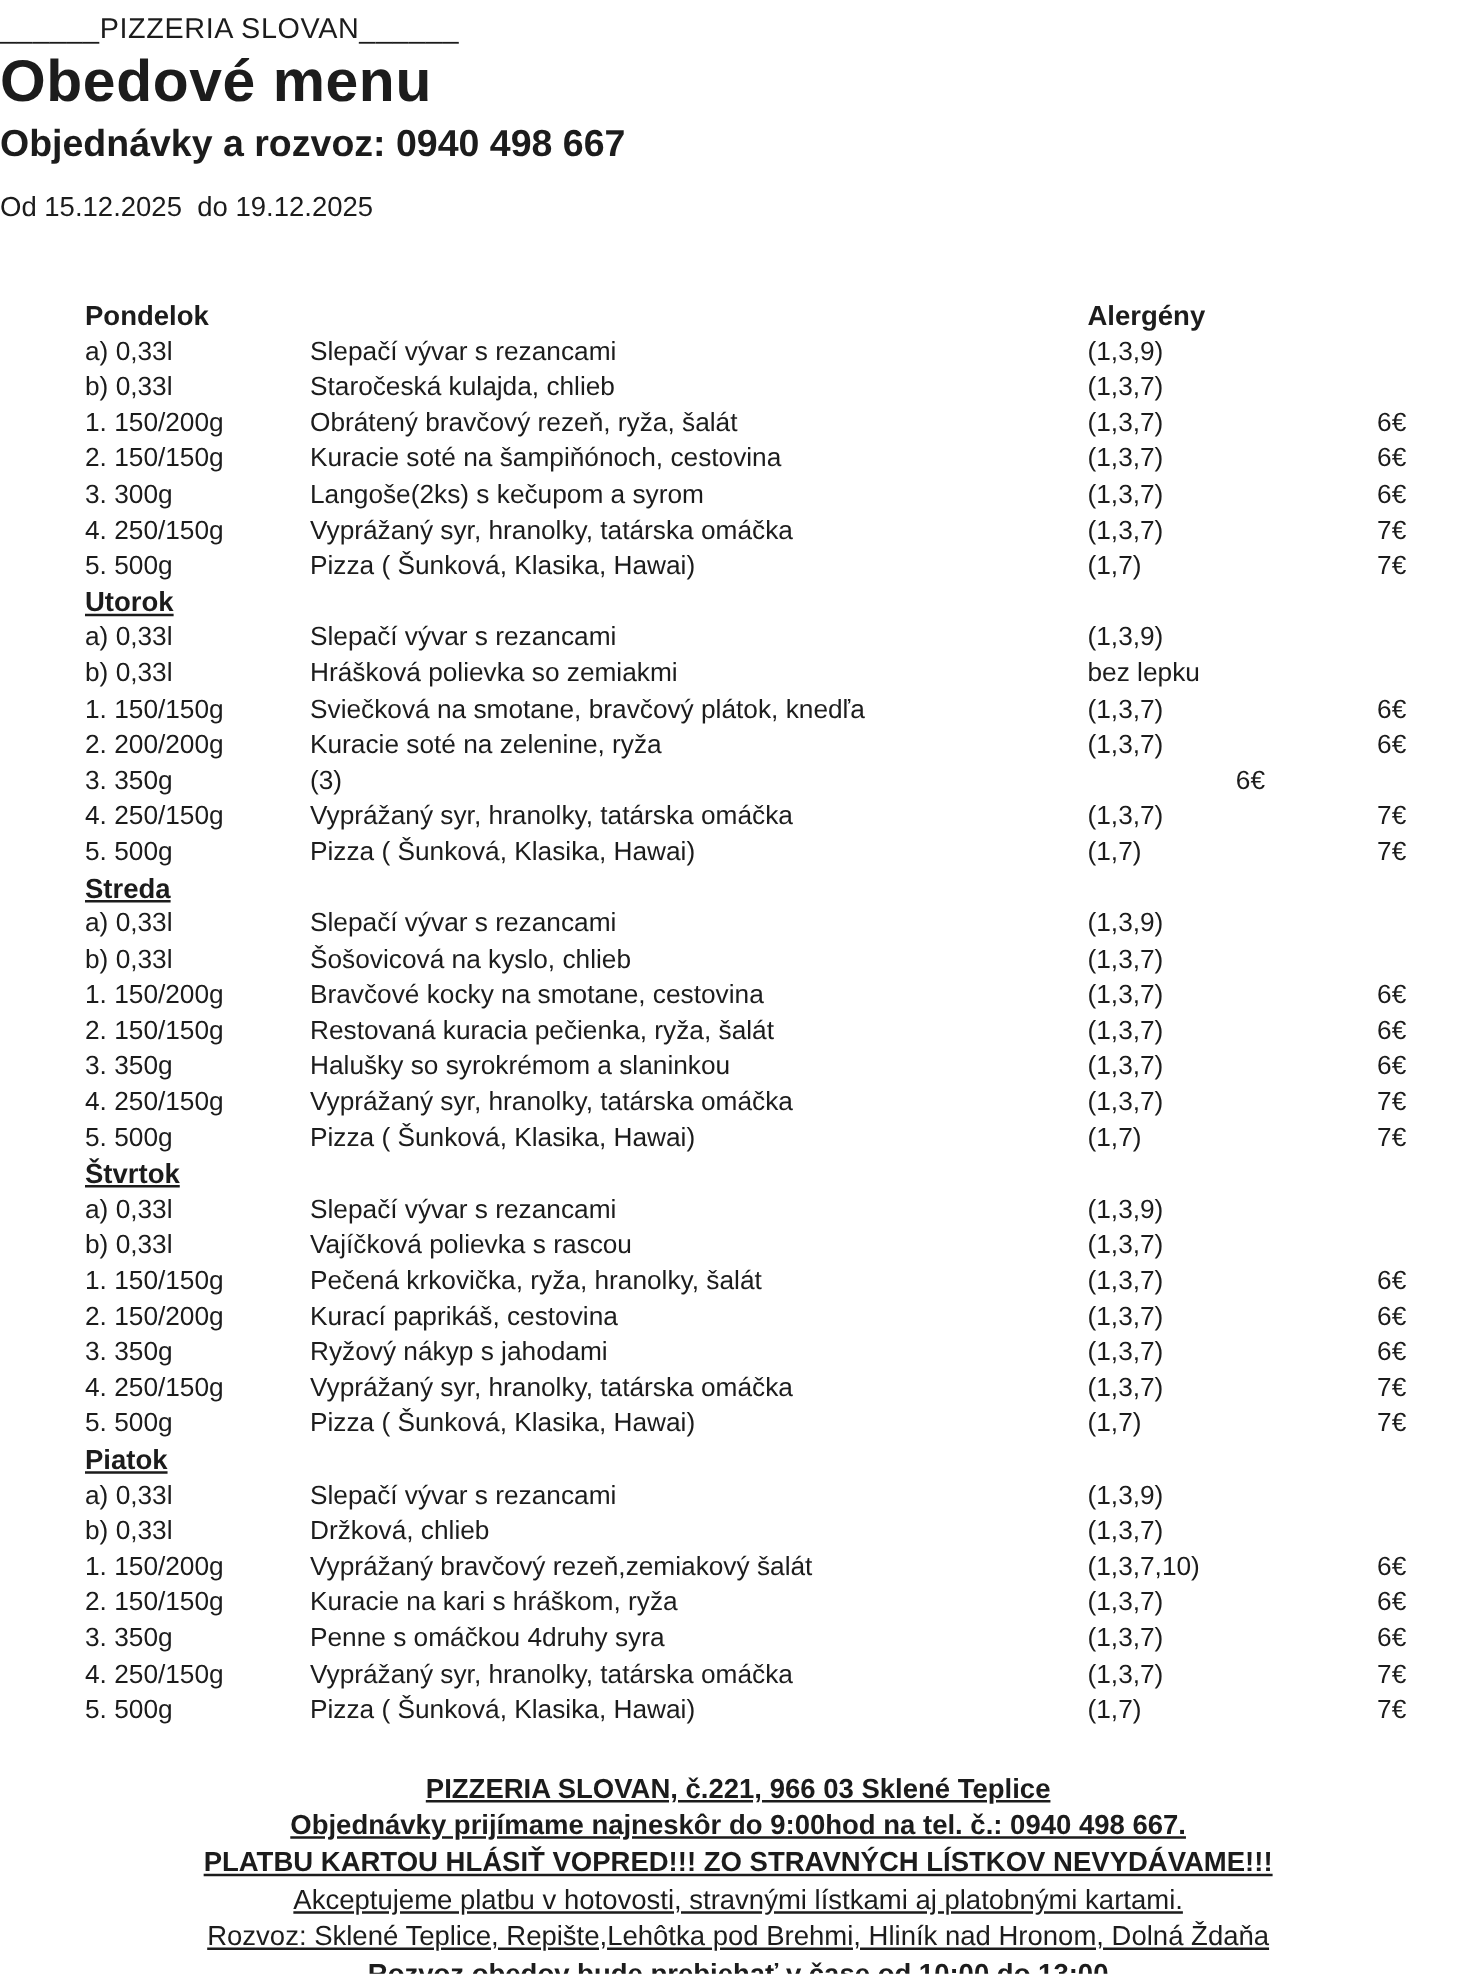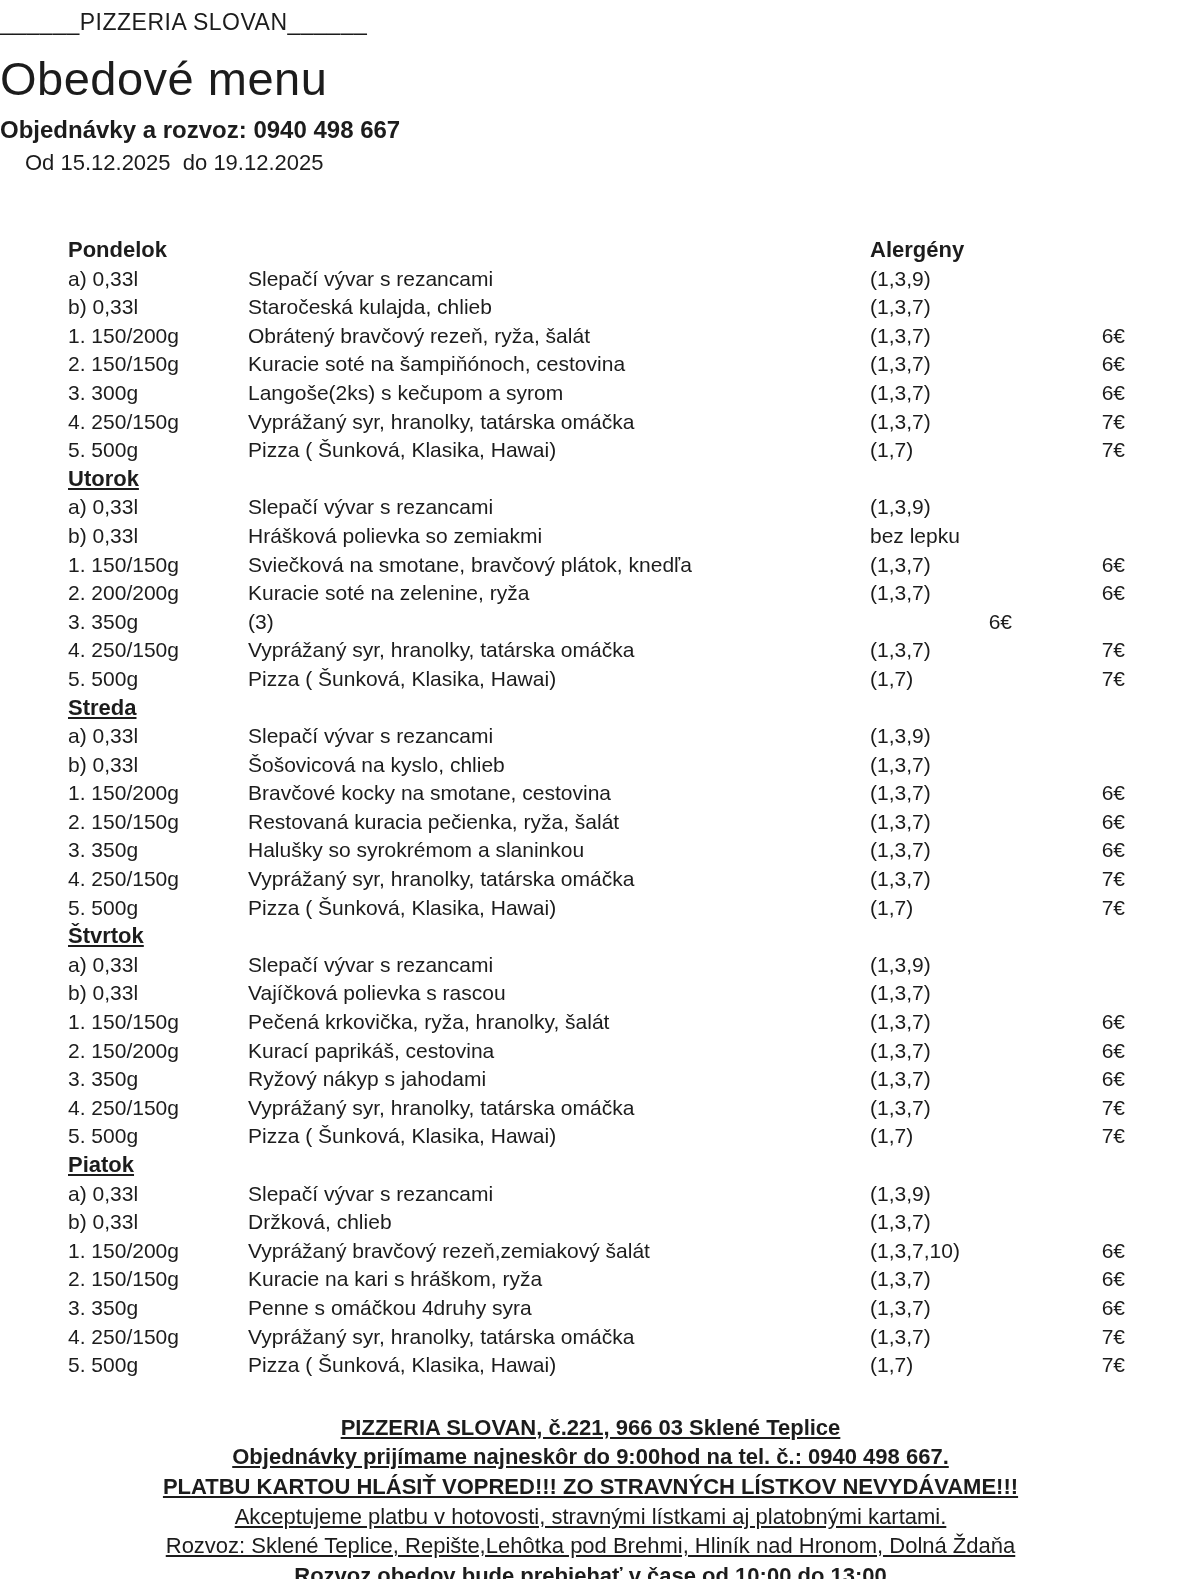--- a/index.html
+++ b/index.html
@@ -12,37 +12,36 @@
     overflow:hidden;
   }
   .doc-header { padding-top:8px; }
   .restaurant-line {
     font-size:23px;
     line-height:28px;
     letter-spacing:0.5px;
   }
   .doc-title {
     font-size:47px;
-    font-weight:normal;
+    font-weight:bold;
     line-height:52px;
-    margin-top:17px;
+    margin-top:3px;
     letter-spacing:0.5px;
   }
   .order-line {
-    font-size:24px;
+    font-size:30px;
     font-weight:bold;
     line-height:36px;
     margin-top:7px;
   }
   .date-line {
     font-size:22px;
     line-height:26px;
-    margin-top:2px;
+    margin-top:19px;
     white-space:pre-wrap;
-    padding-left:25px;
   }
   .menu { margin-top:60px; }
   .row {
     display:grid;
     grid-template-columns:140px 582px 142px 73px;
     padding-left:68px;
     font-size:21px;
     line-height:28.6px;
     height:28.6px;
     white-space:nowrap;

